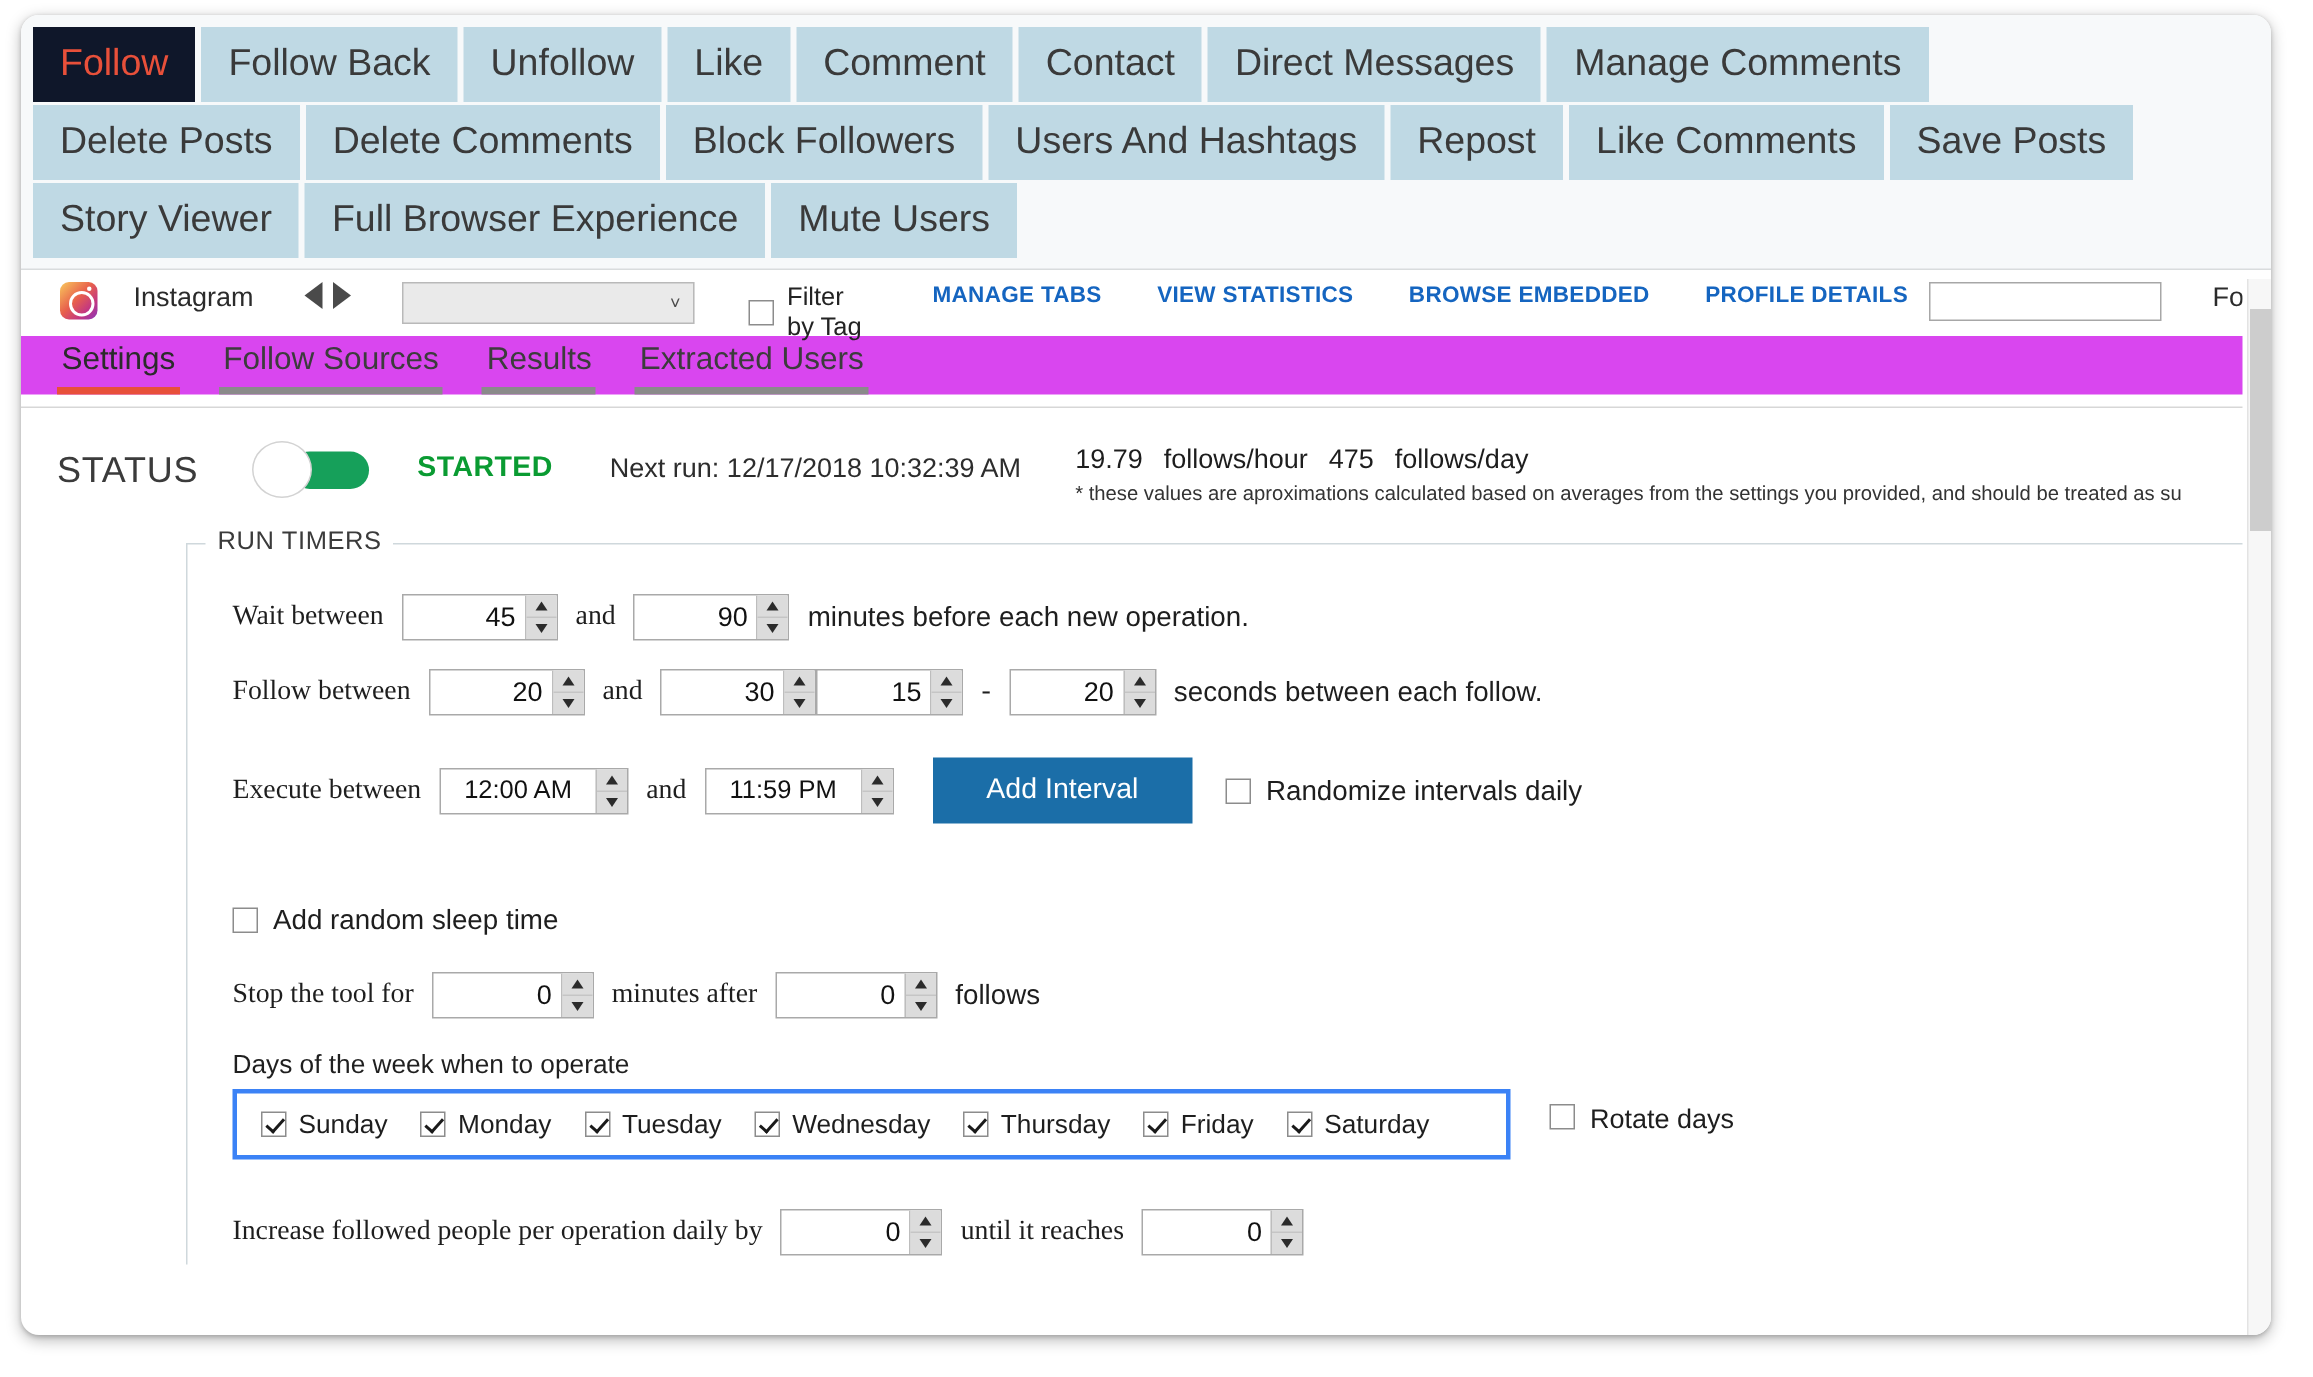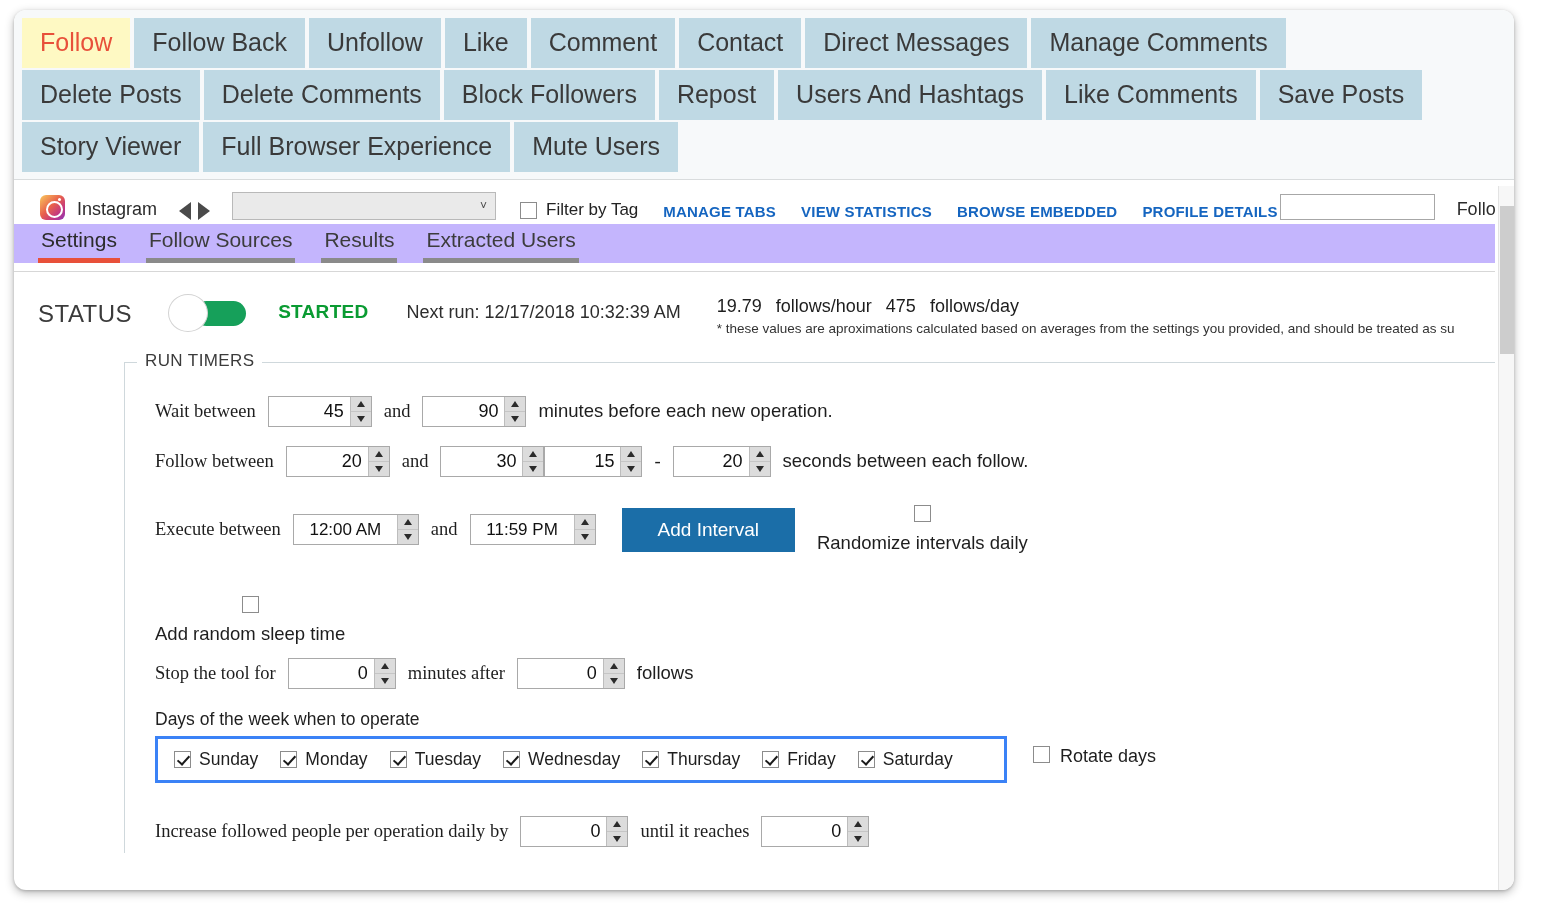--- a/index.html
+++ b/index.html
@@ -42,29 +42,29 @@
     line-height: 1;
     padding: 12px 18px 13px 18px;
     white-space: nowrap;
     height: 50px;
     display: flex;
     align-items: center;
     cursor: default;
     font-family: "Liberation Sans", sans-serif;
   }
   .tab.active {
-    background: #fef9c3;
+    background: #0f172a;
     color: #e8503a;
   }
 
   
   #toolbar {
     display: flex;
-    align-items: flex-end;
-    gap: 0;
+    align-items: flex-start;
+    gap: 12px;
     padding: 8px 0 4px 26px;
     height: 44px;
     background: #fff;
   }
   .ig-icon {
     width: 25px; height: 25px;
     border-radius: 6px;
     background: linear-gradient(135deg,#f9c95c 0%, #e8604c 45%, #c13584 75%, #8a3ab9 100%);
     position: relative;
     flex: 0 0 auto;
@@ -157,21 +157,21 @@
     margin-left: 22px;
     font-size: 18px; color: #2b2b2b;
     white-space: nowrap;
   }
 
   
   #subtabs {
     display: flex;
     gap: 0;
     padding-left: 24px;
-    background: #c4b5fd;
+    background: #d946ef;
   }
   .subtab { margin-right: 26px; cursor: pointer; }
   .subtab .st-label {
     font-size: 21px;
     color: #3c3c3c;
     display: block;
     padding: 4px 3px 6px 3px;
   }
   .subtab.active .st-label { color: #2b2b2b; }
   .st-underline { height: 5px; background: #8a8a8a; display: block; }
@@ -303,21 +303,21 @@
     background: #1b6ea8;
     color: #fff;
     border: none;
     font-size: 19px;
     padding: 11px 36px;
     margin-left: 26px;
     cursor: pointer;
     font-family: "Liberation Sans", sans-serif;
   }
 
-  .cb-row { display: flex; align-items: center; gap: 10px; flex-direction: column; }
+  .cb-row { display: flex; align-items: center; gap: 10px; }
   .cb-row .cb-text { font-size: 18.5px; color: #1e1e1e; }
 
   #days-label { font-size: 17.5px; color: #1f1f1f; padding-left: 30px; margin-top: 14px; }
   #days-box {
     margin-left: 30px; margin-top: 6px;
     border: 3px solid #3b82f6;
     padding: 10px 16px;
     display: inline-flex;
     align-items: center;
     gap: 22px;
@@ -385,24 +385,24 @@
       <div class="tab">
           <span>Delete Posts</span>
         </div>
       <div class="tab">
           <span>Delete Comments</span>
         </div>
       <div class="tab">
           <span>Block Followers</span>
         </div>
       <div class="tab">
+          <span>Users And Hashtags</span>
+        </div>
+      <div class="tab">
           <span>Repost</span>
-        </div>
-      <div class="tab">
-          <span>Users And Hashtags</span>
         </div>
       <div class="tab">
           <span>Like Comments</span>
         </div>
       <div class="tab">
           <span>Save Posts</span>
         </div>
     </div>
     <div class="tab-row">
       <div class="tab">

